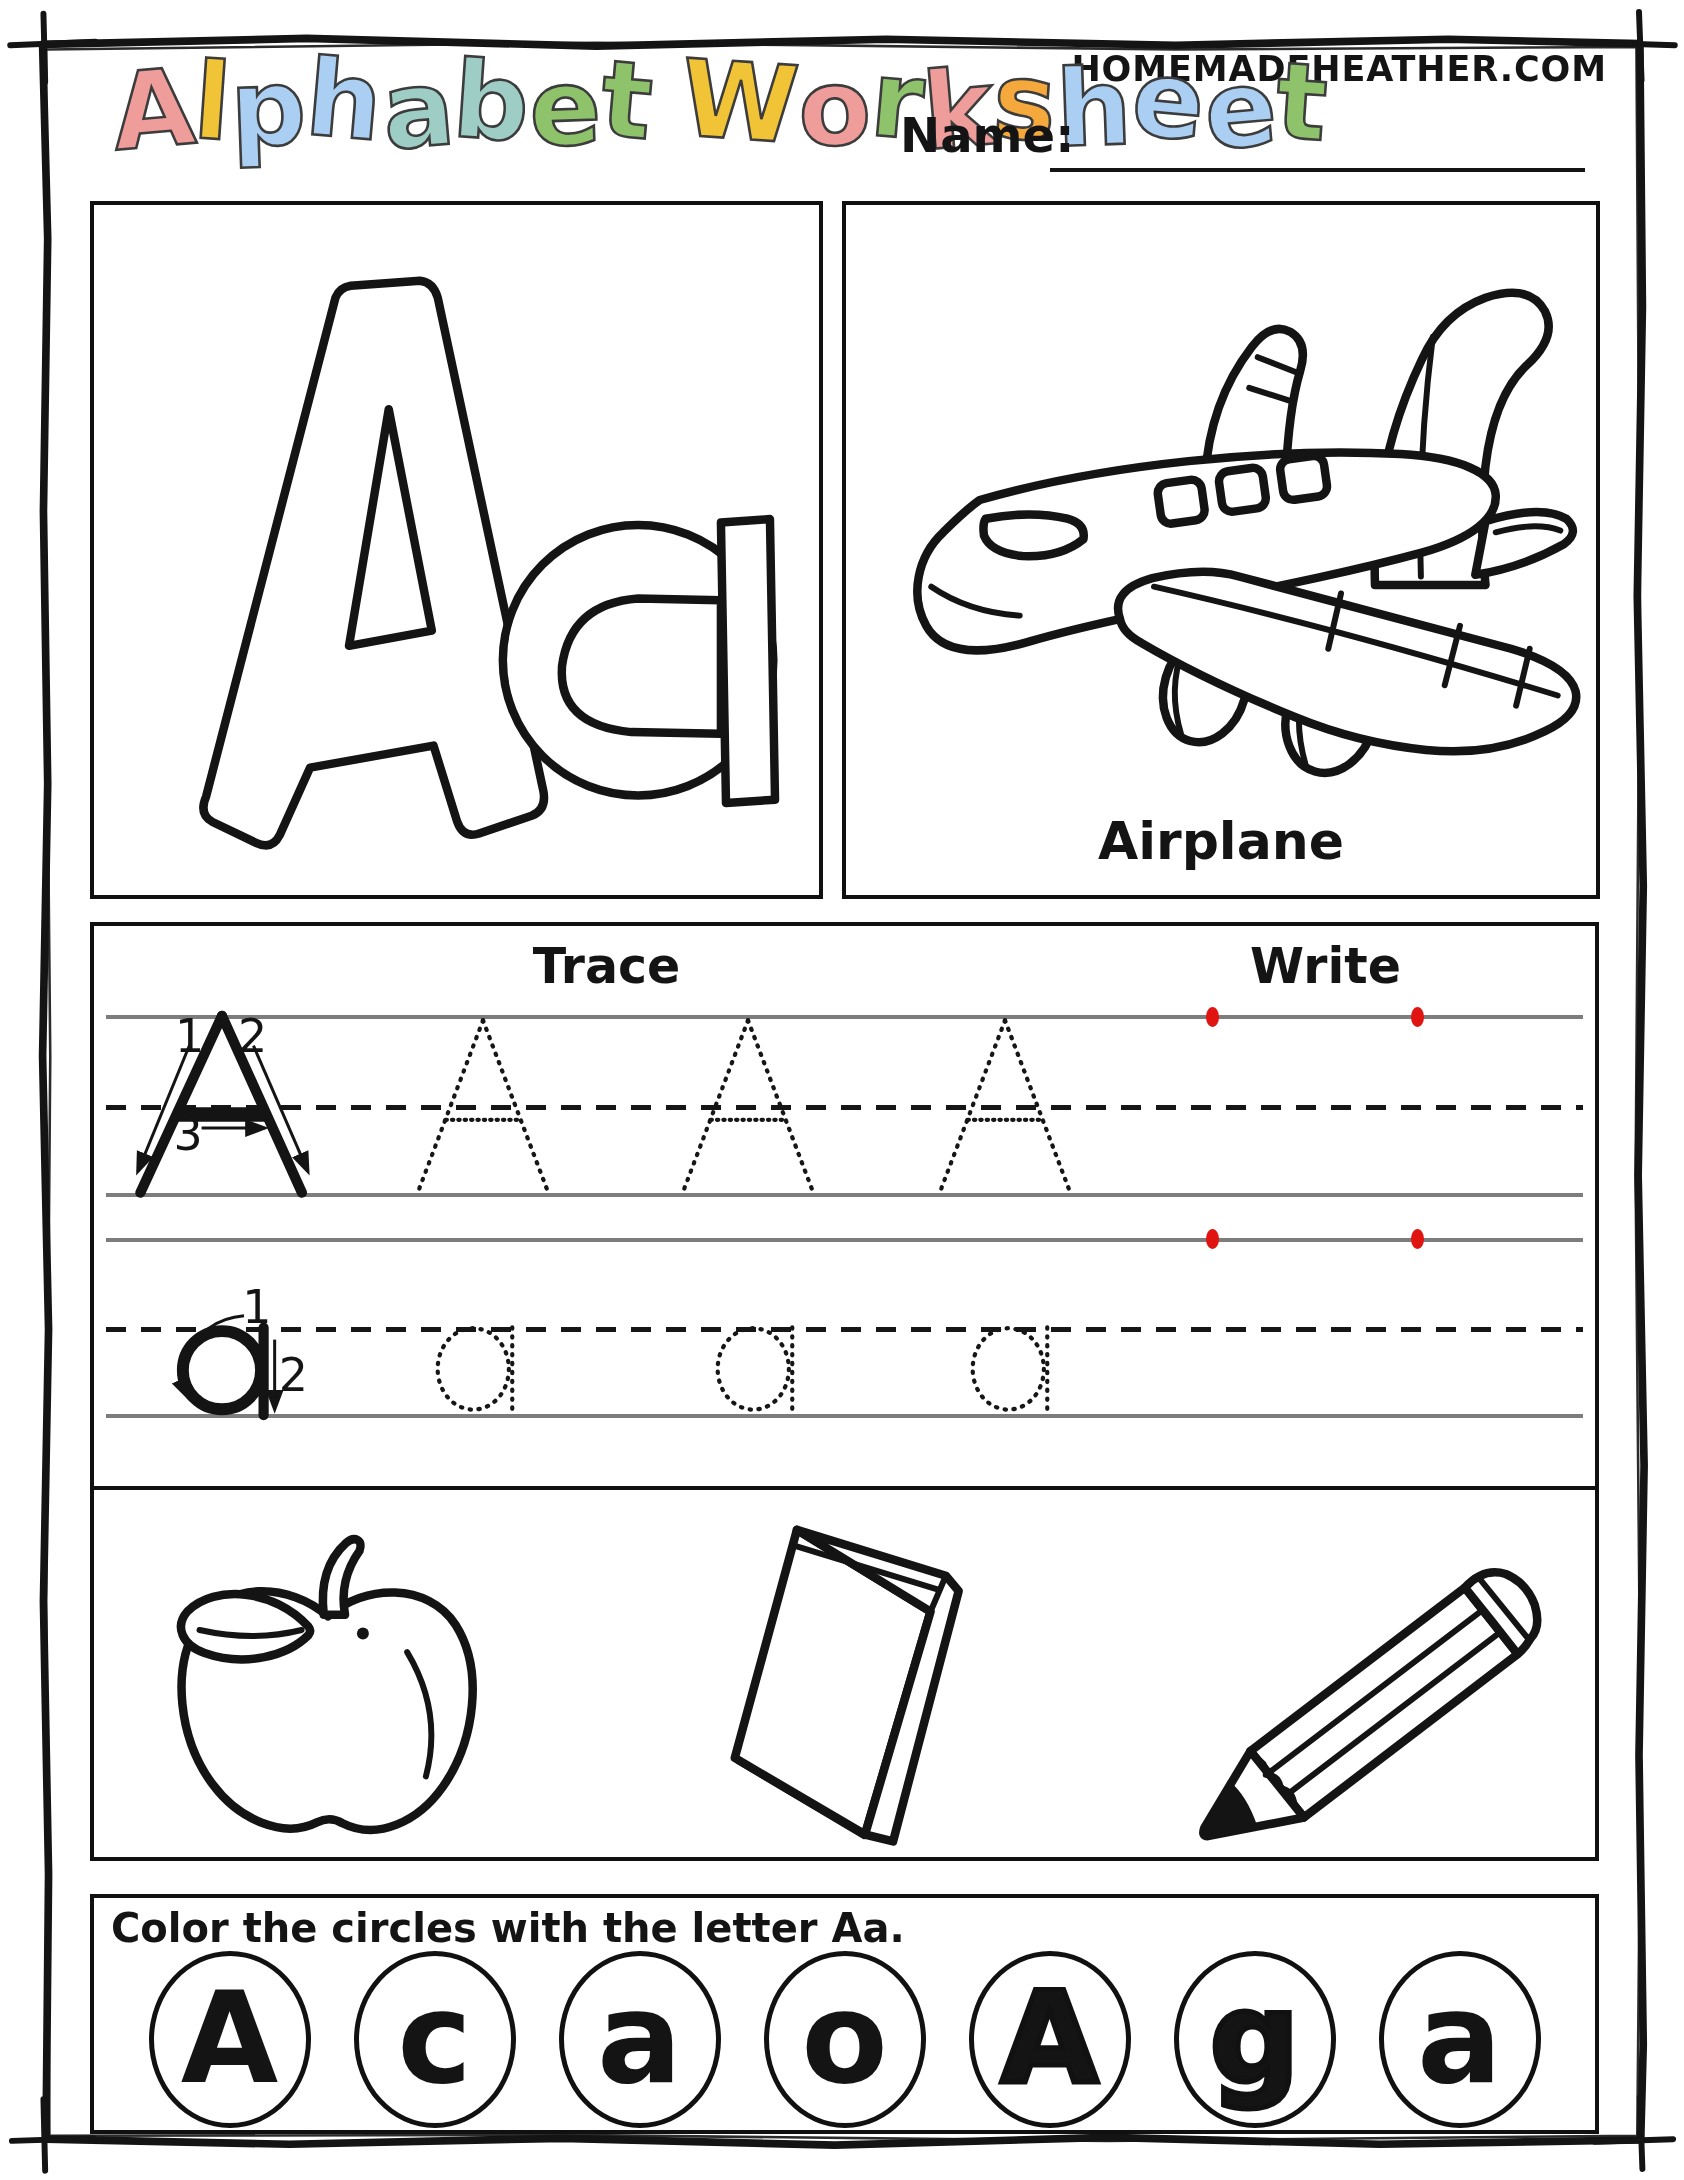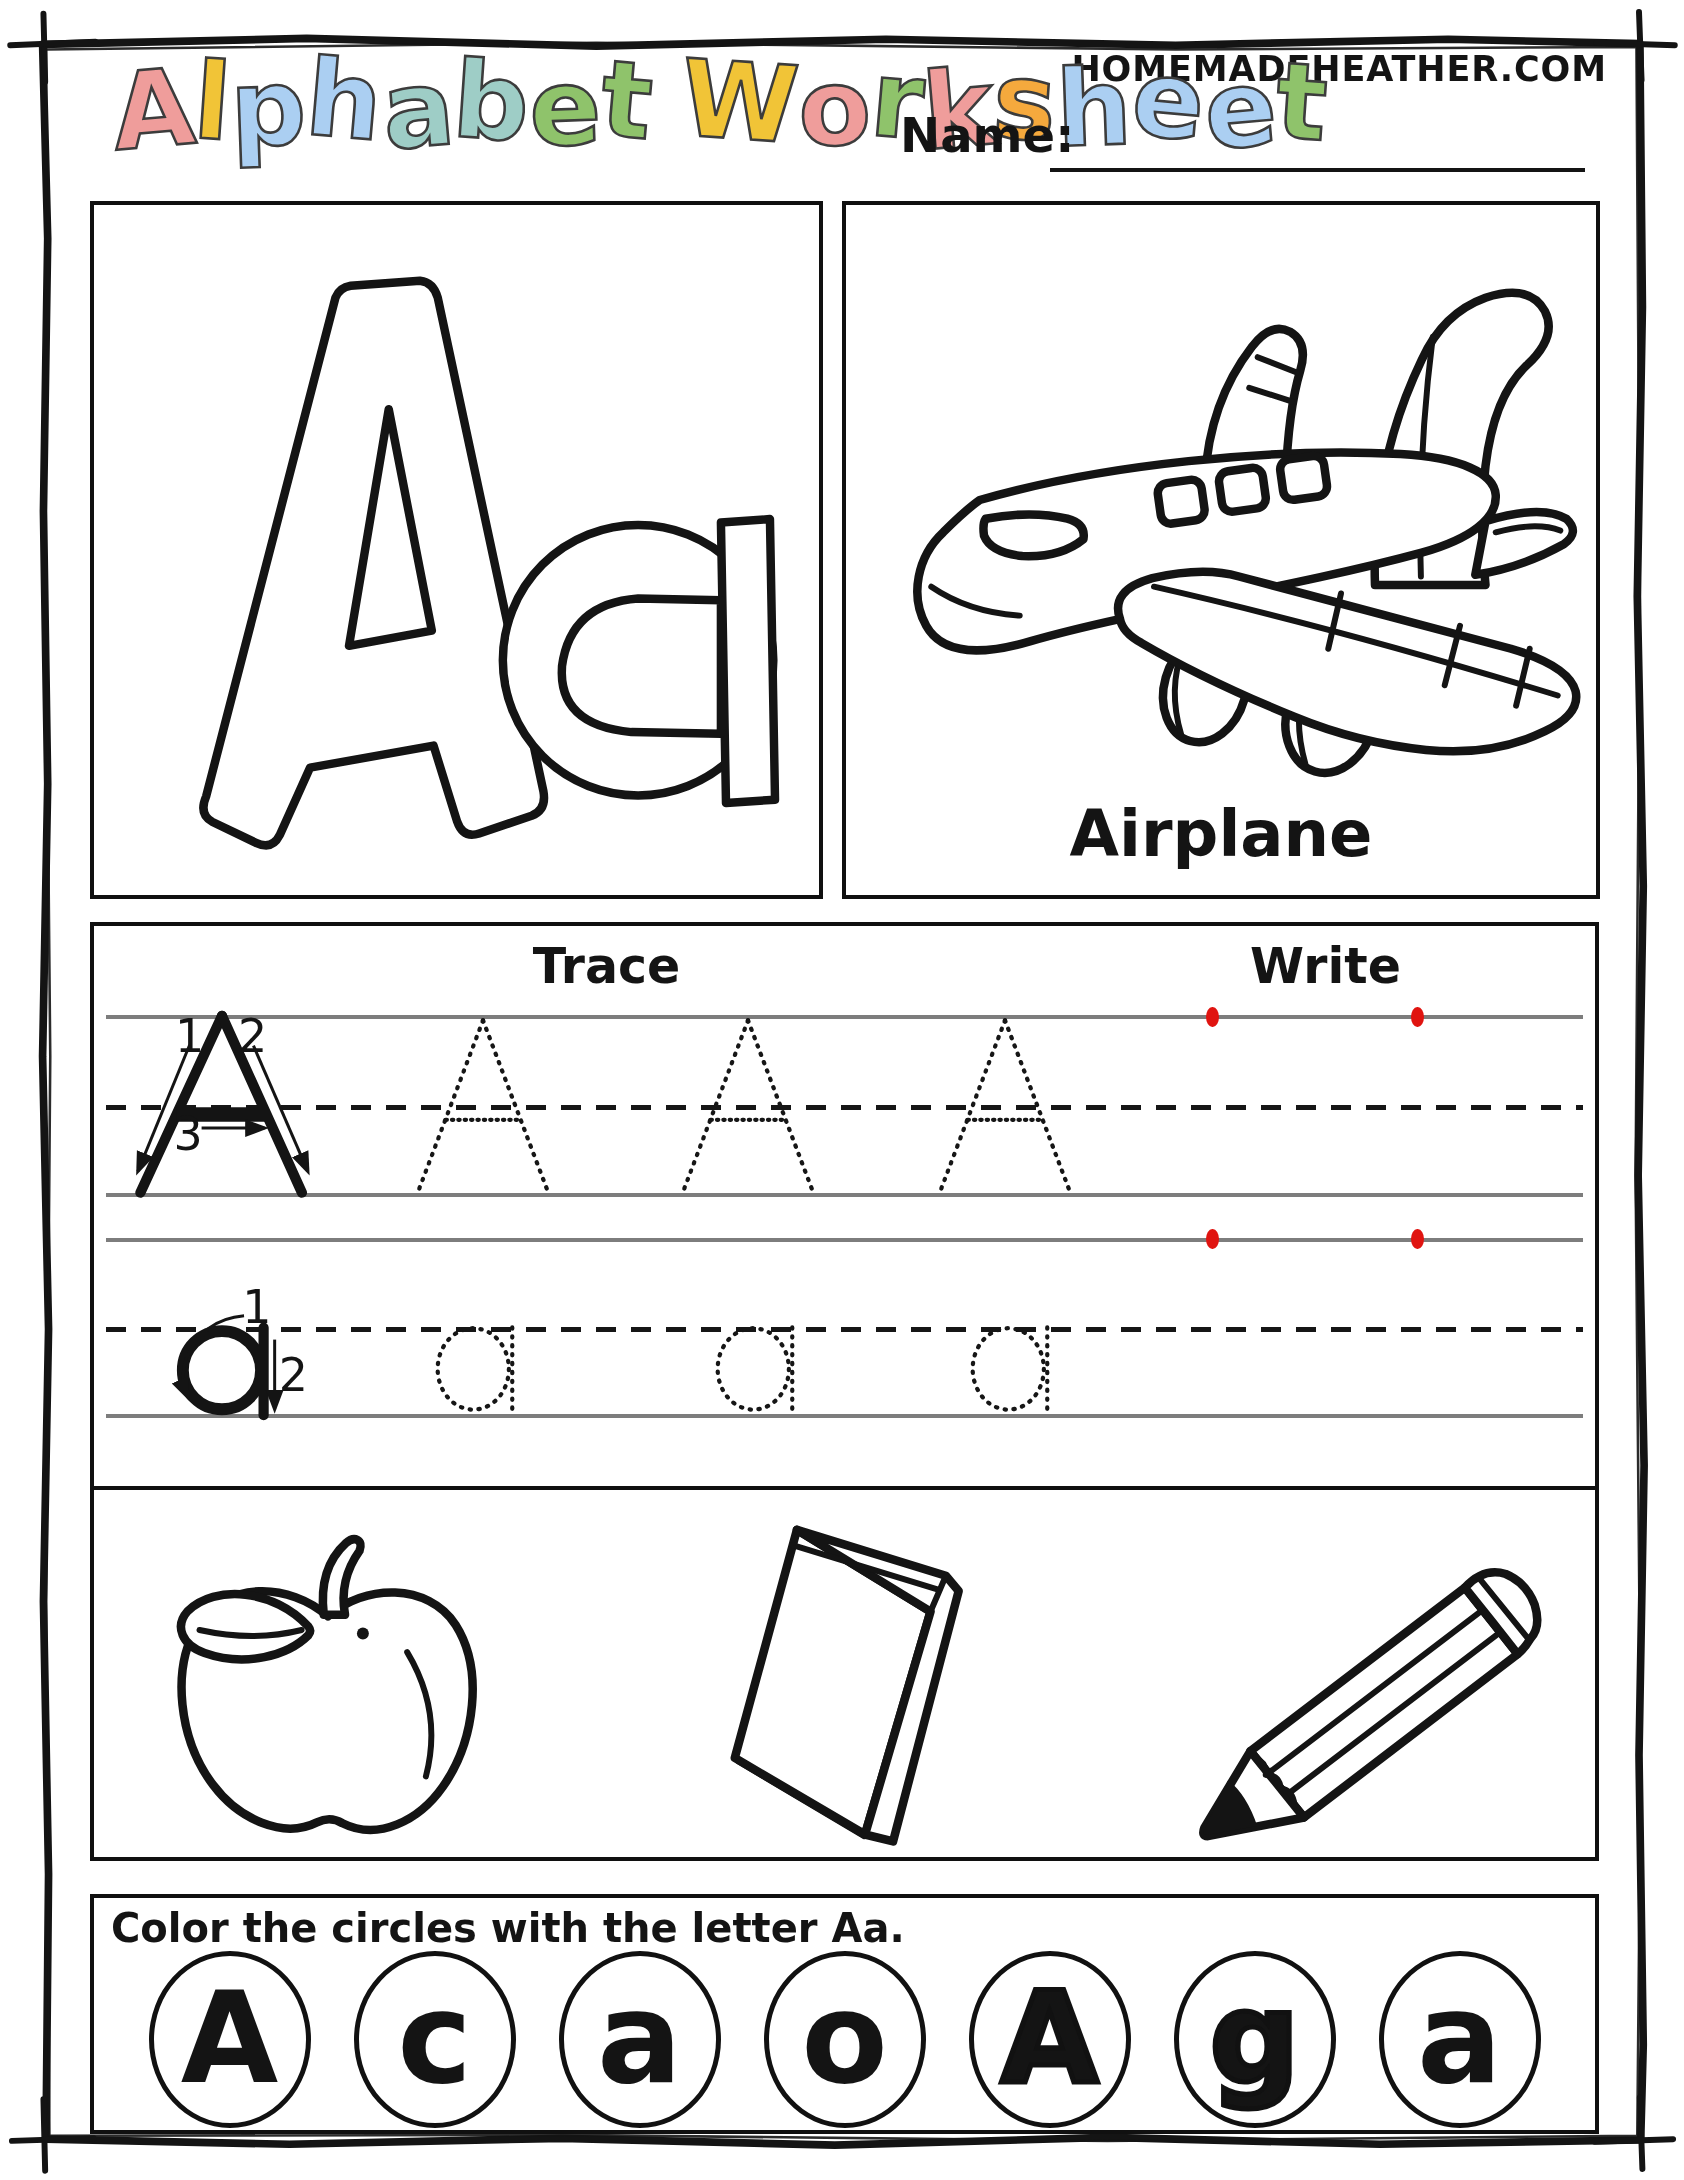--- a/index.html
+++ b/index.html
@@ -32,21 +32,21 @@
   .images-box{left:90px;top:1486px;width:1509px;height:375px}
   .circles-box{left:90px;top:1894px;width:1509px;height:240px}
 
   .big-aa{position:absolute;left:3.4px;top:3.4px;width:717px;height:683px}
   .la{fill:#fff;stroke:#141414;stroke-width:10;stroke-linejoin:round;stroke-linecap:round}
   .ln{fill:none;stroke:#141414;stroke-width:7;stroke-linejoin:round;stroke-linecap:round}
   .blk{fill:#141414;stroke:none}
 
   .plane-svg{position:absolute;left:19px;top:13.6px;width:714px;height:545px}
   .vocab-word{position:absolute;left:0;right:0;bottom:24px;text-align:center;
-              font-size:64px;font-weight:700}
+              font-size:52px;font-weight:700}
 
   
   .trace-head{position:absolute;top:12px;width:307px;text-align:center;font-size:49px;font-weight:700}
   .trace-label{left:359px}
   .write-label{left:1078px}
   .gline{position:absolute;left:12px;right:12px;height:4.3px;background:#7d7d7d}
   .dline{position:absolute;left:12px;right:12px;height:5.1px;
          background:repeating-linear-gradient(90deg,#161616 0 20.4px,transparent 20.4px 35px)}
   .red-dot{position:absolute;width:12.8px;height:20.4px;border-radius:50%;background:#e01410}
   .guide-upper{position:absolute;left:25.6px;top:81px;width:204px;height:192px}

